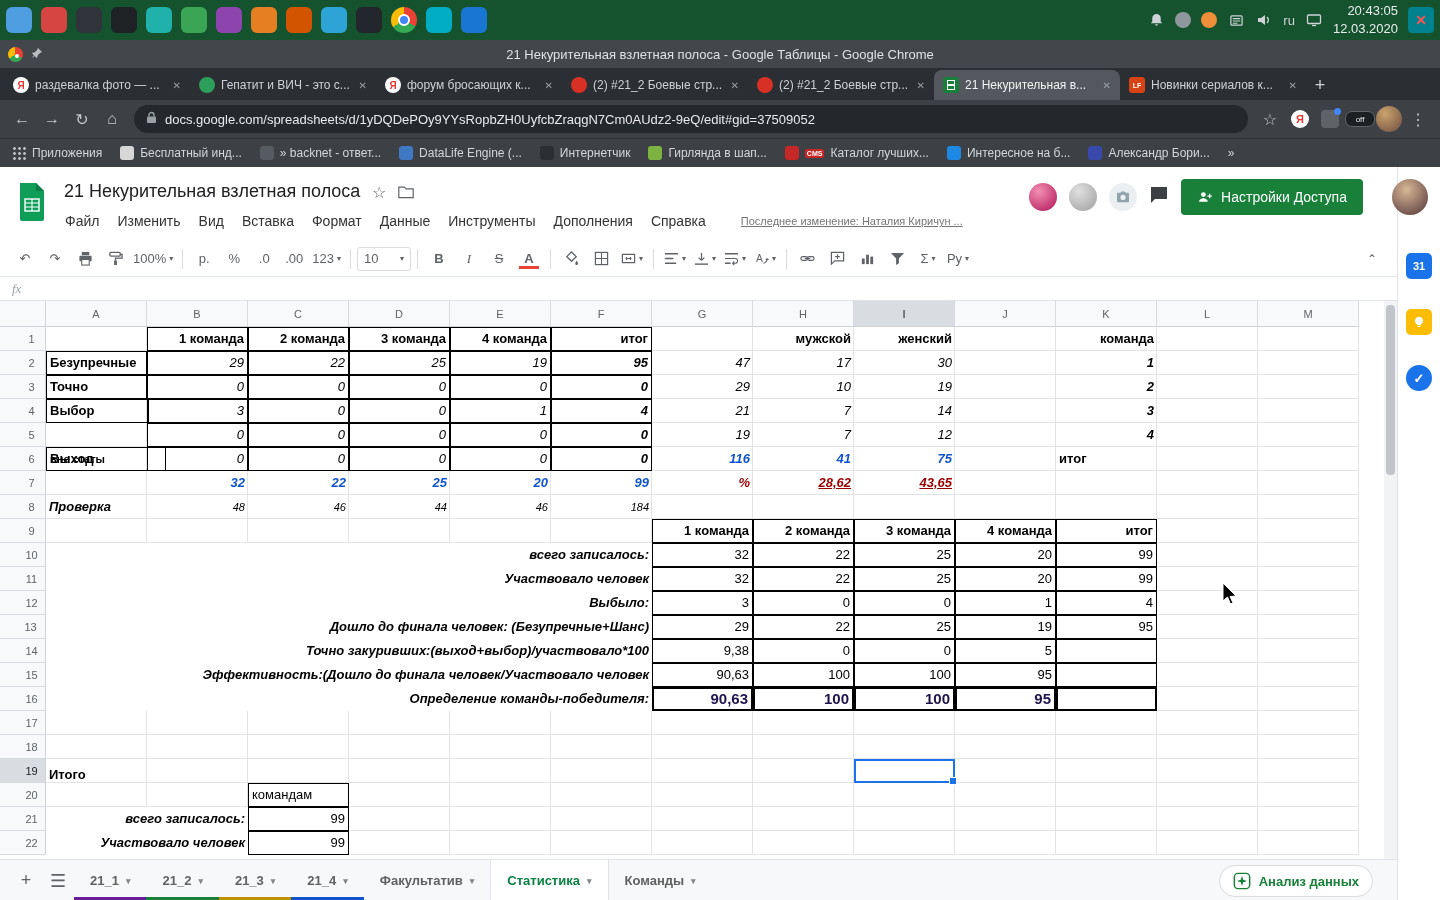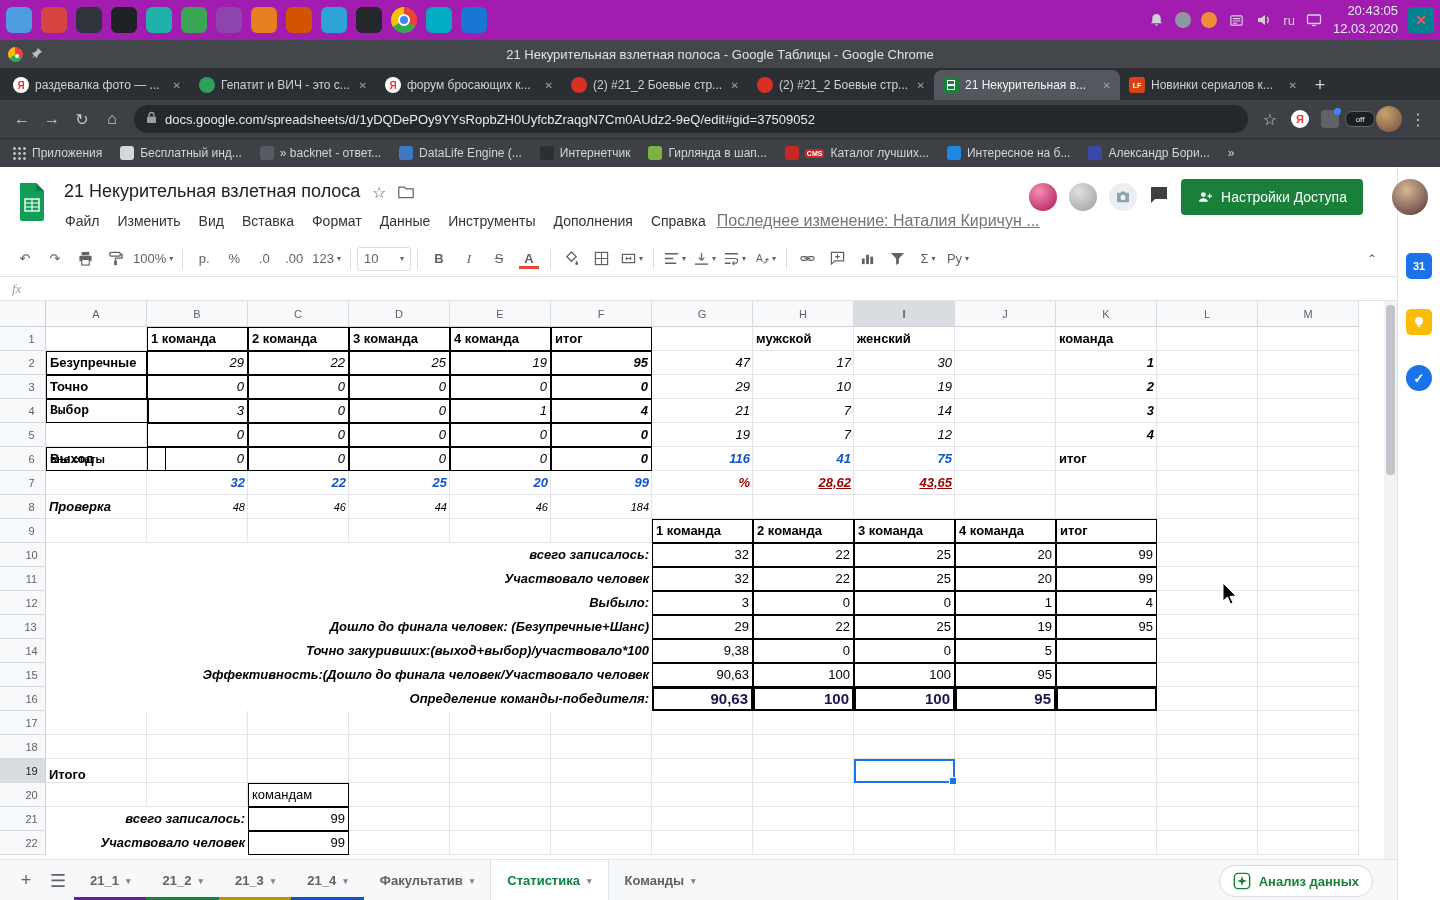--- a/index.html
+++ b/index.html
@@ -1,19 +1,19 @@
 <!DOCTYPE html>
 <html><head>
 <meta charset="utf-8">
 <style>
   html,body{margin:0;padding:0;background:#000;}
   #screen{position:relative;width:1440px;height:900px;overflow:hidden;background:#fff;
     font-family:"Liberation Sans",sans-serif;-webkit-font-smoothing:antialiased;}
   
-  .taskbar{height:40px;background:#a21caf;display:flex;align-items:center;padding:0 6px;gap:9px;}
+  .taskbar{height:40px;background:#14532d;display:flex;align-items:center;padding:0 6px;gap:9px;}
   .tb-app{width:26px;height:26px;border-radius:6px;flex:none;}
   .tb-chrome{border-radius:50%;background:conic-gradient(#ea4335 0 33%,#34a853 33% 66%,#fbbc05 66% 100%);position:relative;}
   .tb-chrome::after{content:"";position:absolute;inset:7px;background:#4285f4;border:2px solid #fff;border-radius:50%;}
   .tb-spacer{flex:1;}
   .tray{display:flex;align-items:center;gap:10px;color:#cfd3d8;font-size:13px;}
   .tray-ico{width:18px;height:18px;display:flex;align-items:center;justify-content:center;}
   .tray-dot{width:16px;height:16px;border-radius:50%;}
   .tray-clock{text-align:right;line-height:1.35;color:#e8ecef;font-size:13px;white-space:nowrap;}
   .tray-close{width:26px;height:26px;background:#00838f;border-radius:4px;color:#ff5252;font-weight:bold;
     display:flex;align-items:center;justify-content:center;font-size:14px;}
@@ -66,21 +66,21 @@
   .sp-tasks{margin-top:30px;background:#1a73e8;border-radius:50%;color:#fff;font-size:13px;font-weight:bold;}
   .big-avatar{position:absolute;left:1392px;top:12px;width:36px;height:36px;border-radius:50%;
     background:radial-gradient(circle at 40% 30%,#d7b894,#8d6e63 55%,#4e342e);}
   .sheader{height:74px;position:relative;}
   .logo{position:absolute;left:18px;top:16px;}
   .doc-title{position:absolute;left:64px;top:14px;font-size:18px;color:#202124;white-space:nowrap;}
   .title-star{position:absolute;left:372px;top:16px;color:#5f6368;font-size:16px;}
   .title-folder{position:absolute;left:398px;top:18px;}
   .menu-row{position:absolute;left:56px;top:42px;display:flex;align-items:center;font-size:14px;color:#333;}
   .menu-item{padding:4px 9px;border-radius:3px;white-space:nowrap;}
-  .last-edit{margin-left:2px;color:#757575;font-size:16px;text-decoration:underline;white-space:nowrap;}
+  .last-edit{margin-left:26px;color:#757575;font-size:11px;text-decoration:underline;white-space:nowrap;}
   .header-right{position:absolute;right:34px;top:12px;display:flex;align-items:center;gap:12px;}
   .av{width:28px;height:28px;border-radius:50%;flex:none;}
   .av1{background:radial-gradient(circle at 35% 30%,#f48fb1,#ad1457);}
   .av2{background:radial-gradient(circle at 35% 30%,#e0e0e0,#9e9e9e);}
   .av3{background:#eceff1;display:flex;align-items:center;justify-content:center;}
   .share-btn{height:36px;display:flex;align-items:center;gap:8px;background:#188038;color:#fff;border-radius:4px;
     padding:0 16px;font-size:14px;white-space:nowrap;}
   .toolbar{height:36px;border-bottom:1px solid #e0e3e7;display:flex;align-items:center;padding:0 10px;color:#5f6368;box-sizing:border-box;}
   .ti{height:26px;min-width:24px;display:flex;align-items:center;justify-content:center;border-radius:3px;
     font-size:13px;padding:0 3px;white-space:nowrap;flex:none;}
@@ -104,21 +104,21 @@
     display:flex;align-items:center;justify-content:center;}
   .rowhdr{position:absolute;left:0;width:46px;height:24px;box-sizing:border-box;background:#f8f9fa;
     border-right:1px solid #cfd3d8;border-bottom:1px solid #d7dade;color:#5f6368;font-size:11px;
     display:flex;align-items:center;justify-content:center;padding-left:18px;}
   .selhdr{background:#d9dce1;color:#202124;}
   .grid-cells{position:absolute;left:46px;top:26px;width:1313px;height:528px;
     background-image:repeating-linear-gradient(to right,transparent 0,transparent 100px,#e2e4e7 100px,#e2e4e7 101px),
     repeating-linear-gradient(to bottom,transparent 0,transparent 23px,#e2e4e7 23px,#e2e4e7 24px);}
   .cell{position:absolute;height:24px;line-height:24px;box-sizing:border-box;padding:0 3px;font-size:13px;
     color:#000;white-space:nowrap;}
-  .b{font-weight:bold;}.i{font-style:italic;}.r{text-align:right;}.c{text-align:left;}
+  .b{font-weight:bold;}.i{font-style:italic;}.r{text-align:right;}.c{text-align:right;}
   .sm{font-size:11px;}.u{text-decoration:underline;}.big{font-size:15px;}
   .blue{color:#1155cc;}.red{color:#990000;}.navy{color:#20124d;}
   .box{border:1px solid #000;line-height:22px;}
   .box2{border:2px solid #000;line-height:20px;}
   .spanbg{background:#fff;}
   .selection{position:absolute;box-sizing:border-box;border:2px solid #1a73e8;pointer-events:none;}
   .selection::after{content:"";position:absolute;right:-4px;bottom:-4px;width:6px;height:6px;background:#1a73e8;border:1px solid #fff;}
   .vscroll{position:absolute;left:1384px;top:0;width:13px;height:558px;background:#f1f3f4;}
   .vthumb{position:absolute;left:2px;top:4px;width:9px;height:170px;background:#c1c5ca;border-radius:4px;}
   
@@ -568,21 +568,21 @@
             <div class="cell b box" style="left: 0px; top: 48px; width: 101px;">Точно</div>
             <div class="cell i r box" style="left: 101px; top: 48px; width: 101px;">0</div>
             <div class="cell i r box" style="left: 202px; top: 48px; width: 101px;">0</div>
             <div class="cell i r box" style="left: 303px; top: 48px; width: 101px;">0</div>
             <div class="cell i r box" style="left: 404px; top: 48px; width: 101px;">0</div>
             <div class="cell b i r box" style="left: 505px; top: 48px; width: 101px;">0</div>
             <div class="cell i r" style="left: 606px; top: 48px; width: 101px;">29</div>
             <div class="cell i r" style="left: 707px; top: 48px; width: 101px;">10</div>
             <div class="cell i r" style="left: 808px; top: 48px; width: 101px;">19</div>
             <div class="cell b i r" style="left: 1010px; top: 48px; width: 101px;">2</div>
-            <div class="cell b box" style="left: 0px; top: 72px; width: 103px; font-family: Liberation Mono, monospace;">Выбор</div>
+            <div class="cell b box" style="left: 0px; top: 72px; width: 103px;">Выбор</div>
             <div class="cell i r box" style="left: 101px; top: 72px; width: 101px;">3</div>
             <div class="cell i r box" style="left: 202px; top: 72px; width: 101px;">0</div>
             <div class="cell i r box" style="left: 303px; top: 72px; width: 101px;">0</div>
             <div class="cell i r box" style="left: 404px; top: 72px; width: 101px;">1</div>
             <div class="cell b i r box" style="left: 505px; top: 72px; width: 101px;">4</div>
             <div class="cell i r" style="left: 606px; top: 72px; width: 101px;">21</div>
             <div class="cell i r" style="left: 707px; top: 72px; width: 101px;">7</div>
             <div class="cell i r" style="left: 808px; top: 72px; width: 101px;">14</div>
             <div class="cell b i r" style="left: 1010px; top: 72px; width: 101px;">3</div>
             <div class="cell b box" style="left: 0px; top: 96px; width: 120px; margin-top: 24px;">Выход</div>

